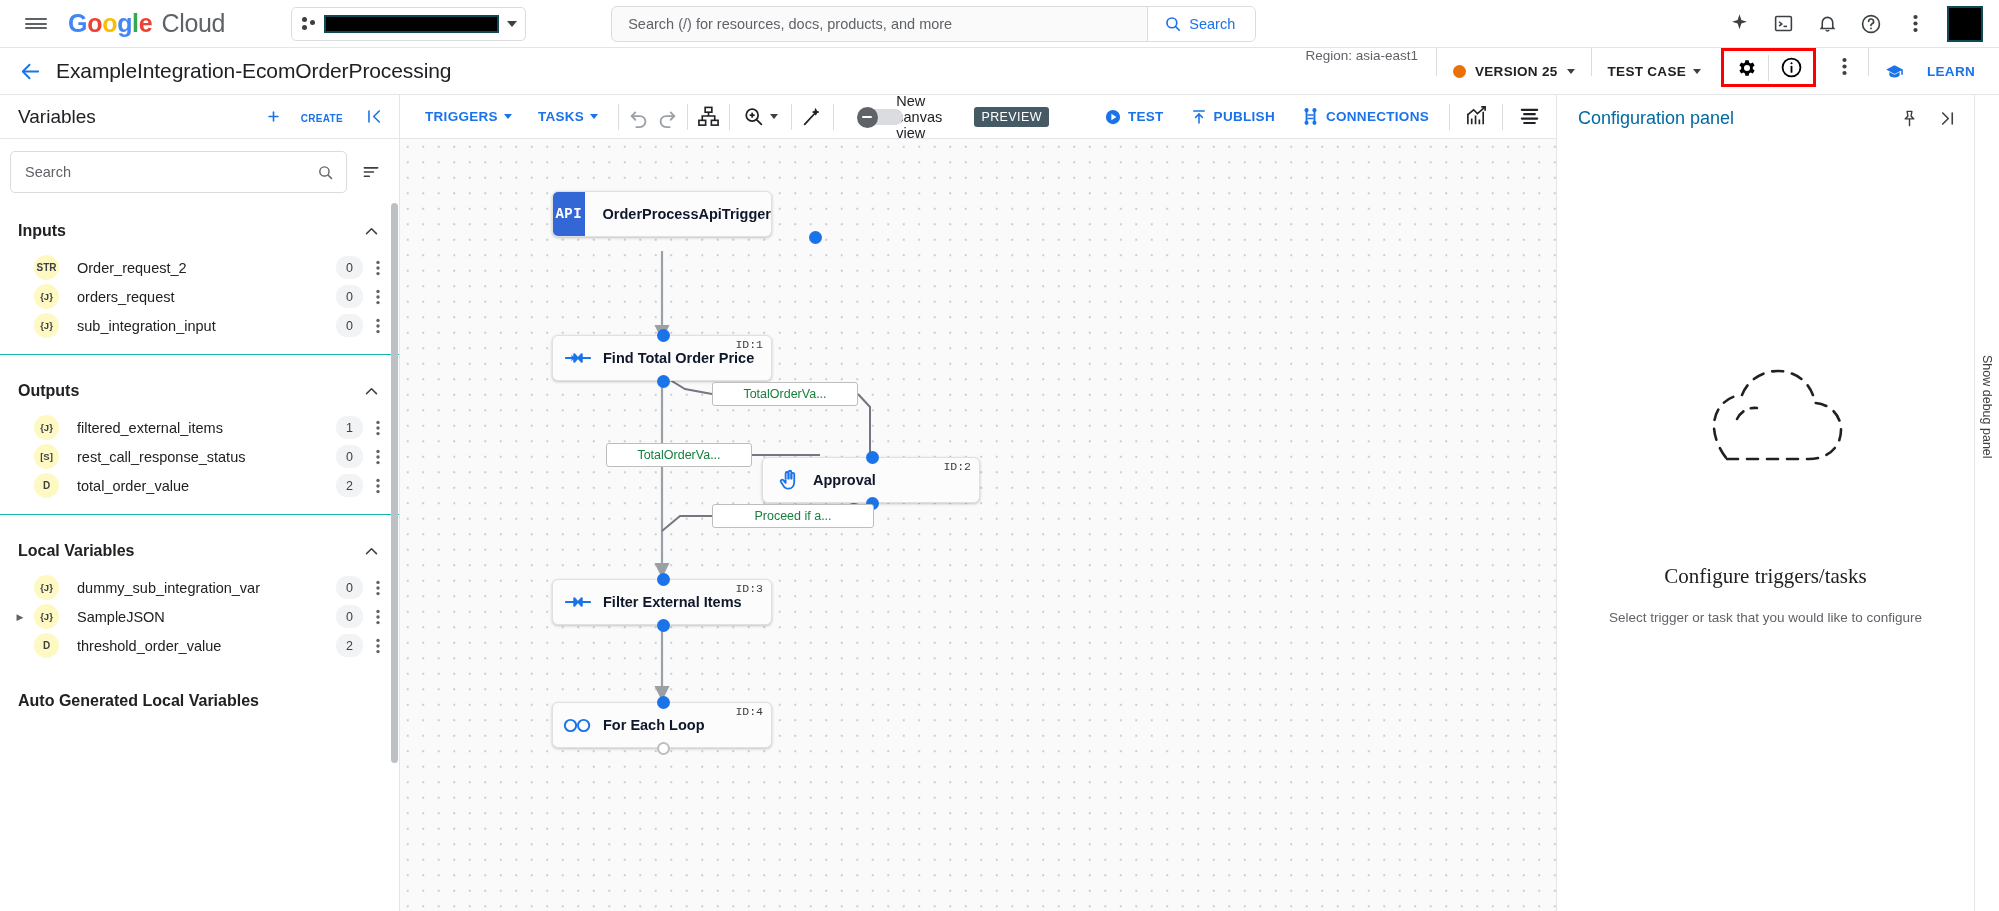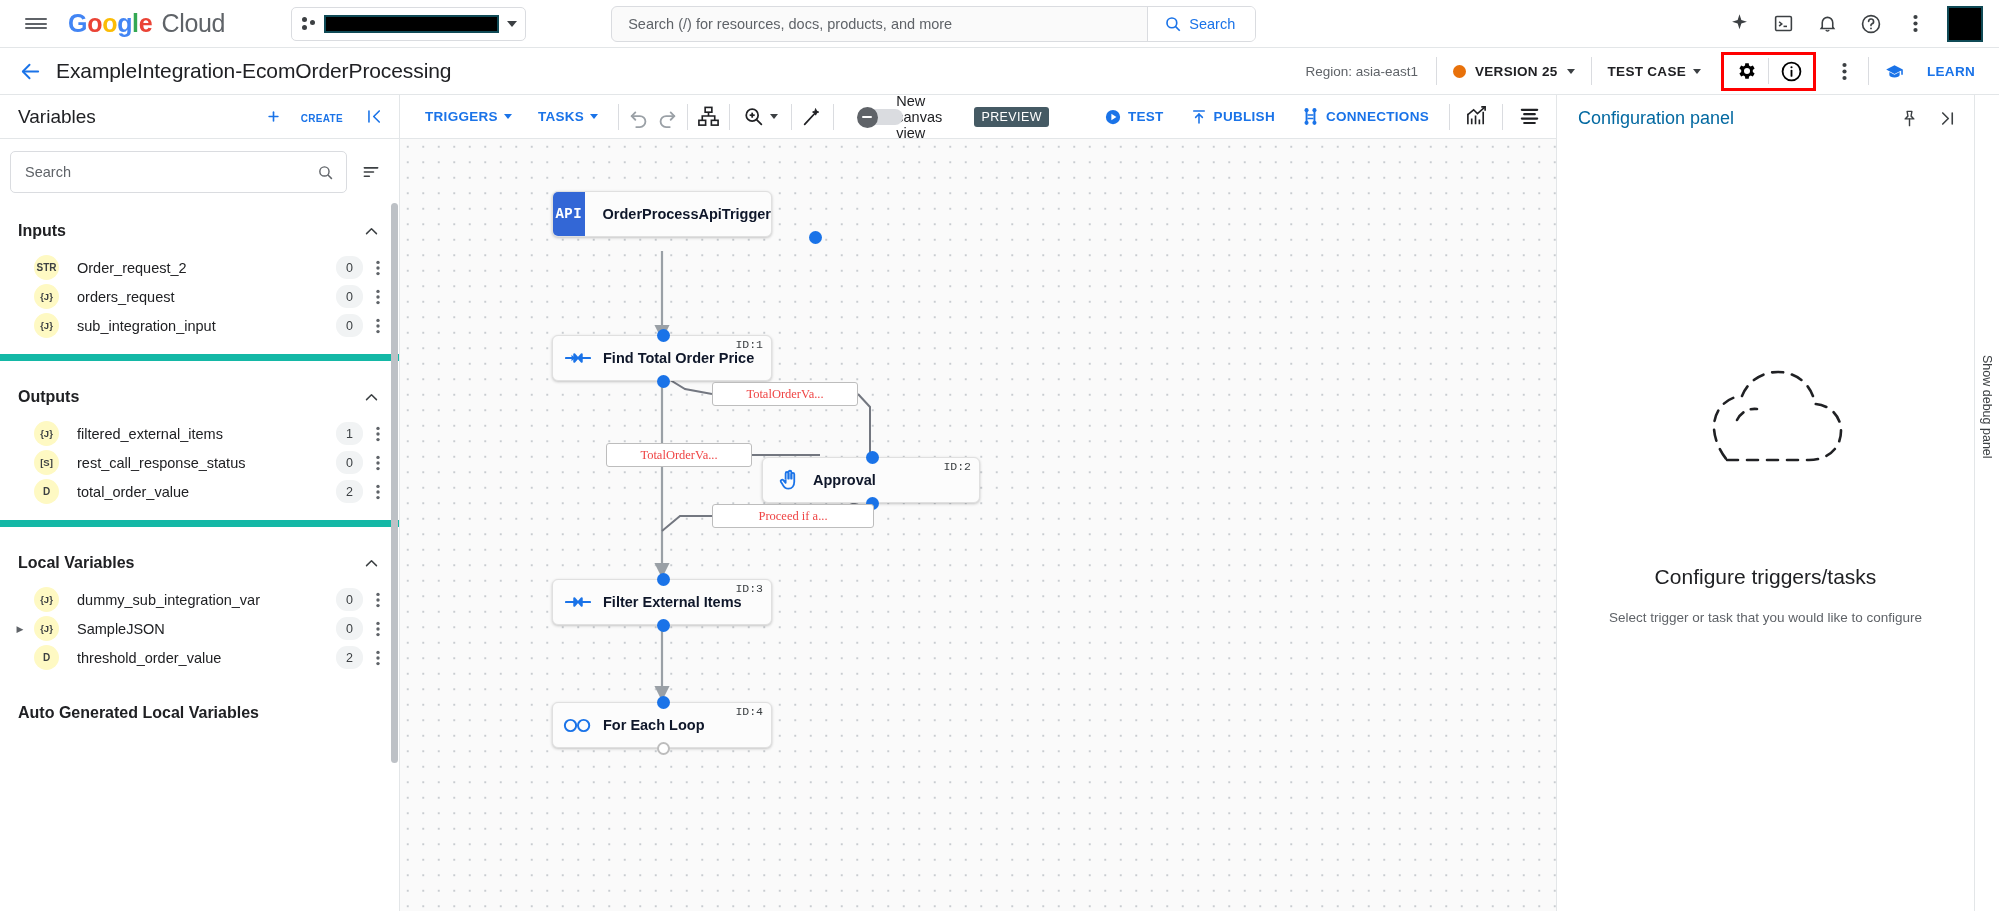--- a/index.html
+++ b/index.html
@@ -54,21 +54,21 @@
   .ticon { width:40px; height:40px; display:flex; align-items:center; justify-content:center; cursor:pointer; border-radius:50%; color:#3c4043;}
   .avatar { width:36px;height:36px;background:#000;border:2px solid #0f4a56; margin-left:8px; cursor:pointer;}
 
   
   .pagehdr {
     height:47px; min-height:47px; display:flex; align-items:center;
     border-bottom:1px solid #e3e6e8; background:#fff; padding:0 14px 0 10px;
   }
   .backbtn { width:40px;height:40px;display:flex;align-items:center;justify-content:center;color:#1a73e8;cursor:pointer;font-size:21px;}
   .pagetitle { font-size:21px; color:#202124; margin-left:6px; font-weight:400; letter-spacing:-0.1px;}
-  .hdr-right { margin-left:auto; display:flex; align-items:center; height:100%; }
+  .hdr-right { margin-left:auto; display:flex; height:100%; }
   .region { font-size:13.5px; color:#5f6368; padding-right:16px; }
   .vsep { width:1px; height:28px; background:#dadce0; margin:0 2px; }
   .verbtn { display:flex; align-items:center; gap:9px; padding:0 14px; cursor:pointer; font-size:13.5px; font-weight:bold; color:#202124; letter-spacing:.3px;}
   .vdot { width:13px; height:13px; border-radius:50%; background:#e8710a; }
   .tcbtn { display:flex; align-items:center; gap:7px; padding:0 14px; cursor:pointer; font-size:13.5px; font-weight:bold; color:#202124; letter-spacing:.3px;}
   .caret-sm { width:0;height:0;border-left:4.5px solid transparent;border-right:4.5px solid transparent;border-top:5.5px solid #3c4043; }
   .hl-box { border:3px solid #ff0000; display:flex; align-items:center; height:39px; margin:0 6px; }
   .hicon { width:44px;height:36px; display:flex; align-items:center; justify-content:center; cursor:pointer;}
   .hl-sep { width:1px;height:26px;background:#dadce0; }
   .learn { display:flex; align-items:center; gap:23px; color:#1a73e8; font-size:13.5px; font-weight:bold; padding:0 10px 0 14px; cursor:pointer; letter-spacing:.3px;}
@@ -83,21 +83,21 @@
   .createbtn { margin-left:auto; display:flex; align-items:flex-end; gap:20px; color:#1a73e8; font-size:10px; font-weight:bold; cursor:pointer; padding:0 8px; letter-spacing:.3px;}
   .collapse-ic { width:34px;height:34px;display:flex;align-items:center;justify-content:center;color:#1a73e8;cursor:pointer; margin-left:6px;}
 
   .varsearchrow { display:flex; align-items:center; padding:12px 10px 10px 10px; gap:6px; }
   .varsearch { flex:1; height:42px; border:1px solid #dadce0; border-radius:5px; display:flex; align-items:center; padding:0 12px 0 14px; }
   .varsearch input { flex:1; border:0; outline:none; font-size:14.5px; font-family:inherit; color:#3c4043; background:transparent;}
   .varsearch input::placeholder{color:#5f6368}
   .sortic { width:36px;height:36px;display:flex;align-items:center;justify-content:center;color:#3c4043;cursor:pointer;}
 
   .varscroll { flex:1; overflow:hidden; position:relative; }
-  .vargroup { padding:6px 0 14px 0; border-bottom:7px solid #14b8a6;}
+  .vargroup { padding:6px 0 14px 0; border-bottom:1px solid #14b8a6;}
   .vargroup.nb { border-bottom:none; }
   .grouphdr { display:flex; align-items:center; padding:8px 14px 8px 18px; }
   .grouphdr .gtitle { font-size:16px; font-weight:bold; color:#202124; }
   .chev { margin-left:auto; color:#3c4043; cursor:pointer; width:28px;height:28px;display:flex;align-items:center;justify-content:center;}
   .varrow { display:flex; align-items:center; height:29px; padding-left:10px; padding-right:10px; cursor:pointer; }
   .twisty { width:20px; display:flex; align-items:center; justify-content:center; color:#5f6368; font-size:9px;}
   .vtype {
     width:25px;height:25px;border-radius:50%;background:#fef9c3;color:#3c4043;
     display:flex;align-items:center;justify-content:center;font-size:10px;font-weight:bold; flex:0 0 auto;
     margin-left:4px;
@@ -139,34 +139,34 @@
   .node .apiblock { width:43px;height:100%;background:#3367d6;border-radius:5px 0 0 5px; display:flex;align-items:center;justify-content:center;
     color:#fff; font-family:"Liberation Mono", monospace; font-size:14px; font-weight:bold; letter-spacing:.5px;}
   .node .nicon { width:50px; display:flex;align-items:center;justify-content:center; color:#1a73e8; }
   .node .nlabel { font-size:14.5px; font-weight:bold; color:#0f172a; }
   .node .nid { position:absolute; right:8px; top:2px; font-family:"Liberation Mono", monospace; font-size:11.5px; color:#3c4043; }
   .port { position:absolute; width:13px;height:13px;border-radius:50%;background:#1a73e8; border:0; }
   .port.hollow { background:#fff; border:2px solid #bdbdbd; }
   .edgelabel {
     position:absolute; height:24px; background:#fff; border:1px solid #bdbdbd; border-radius:3px;
     display:flex; align-items:center; justify-content:center; padding:0 10px;
-    font-family:Liberation Serif, serif; font-size:12.5px; color:#ef4444; white-space:nowrap;text-align:right;
+    font-family:Liberation Sans, sans-serif; font-size:12.5px; color:#15803d; white-space:nowrap;text-align:right;
   }
   svg.edges { position:absolute; left:0; top:0; width:100%; height:100%; pointer-events:none; }
 
   
   .cfgpanel { width:418px; min-width:418px; border-left:1px solid #e3e6e8; background:#fff; display:flex; flex-direction:column; }
   .cfghdr { height:46px;min-height:46px; display:flex; align-items:center; padding:0 10px 0 21px; }
   .cfghdr h3 { font-size:18px; font-weight:400; color:#0369a1; }
   .cfgic { width:34px;height:34px;display:flex;align-items:center;justify-content:center;color:#3c4043;cursor:pointer;}
   .cfgic.last { margin-left:4px; }
   .cfgicwrap { margin-left:auto; display:flex; align-items:center; }
   .cfgbody { flex:1; display:flex; flex-direction:column; align-items:center; justify-content:center; padding-bottom:60px;}
   .cloudart { margin-bottom:88px; }
-  .cfgtitle { font-size:21px; color:#202124; font-weight:400; margin-bottom:21px;}
+  .cfgtitle { font-size:21px; color:#202124; font-weight:400; margin-bottom:21px;font-family:Liberation Serif, serif;}
   .cfgsub { font-size:13.5px; color:#5f6368; }
 
   
   .debugrail { width:25px; min-width:25px; border-left:1px solid #e3e6e8; background:#fff; position:relative; }
   .debugrail span {
     position:absolute; white-space:nowrap; font-size:12.5px; color:#3c4043;
     transform:rotate(90deg); transform-origin:left top; left:19px; top:260px; cursor:pointer;
   }
 </style>
 </head>

